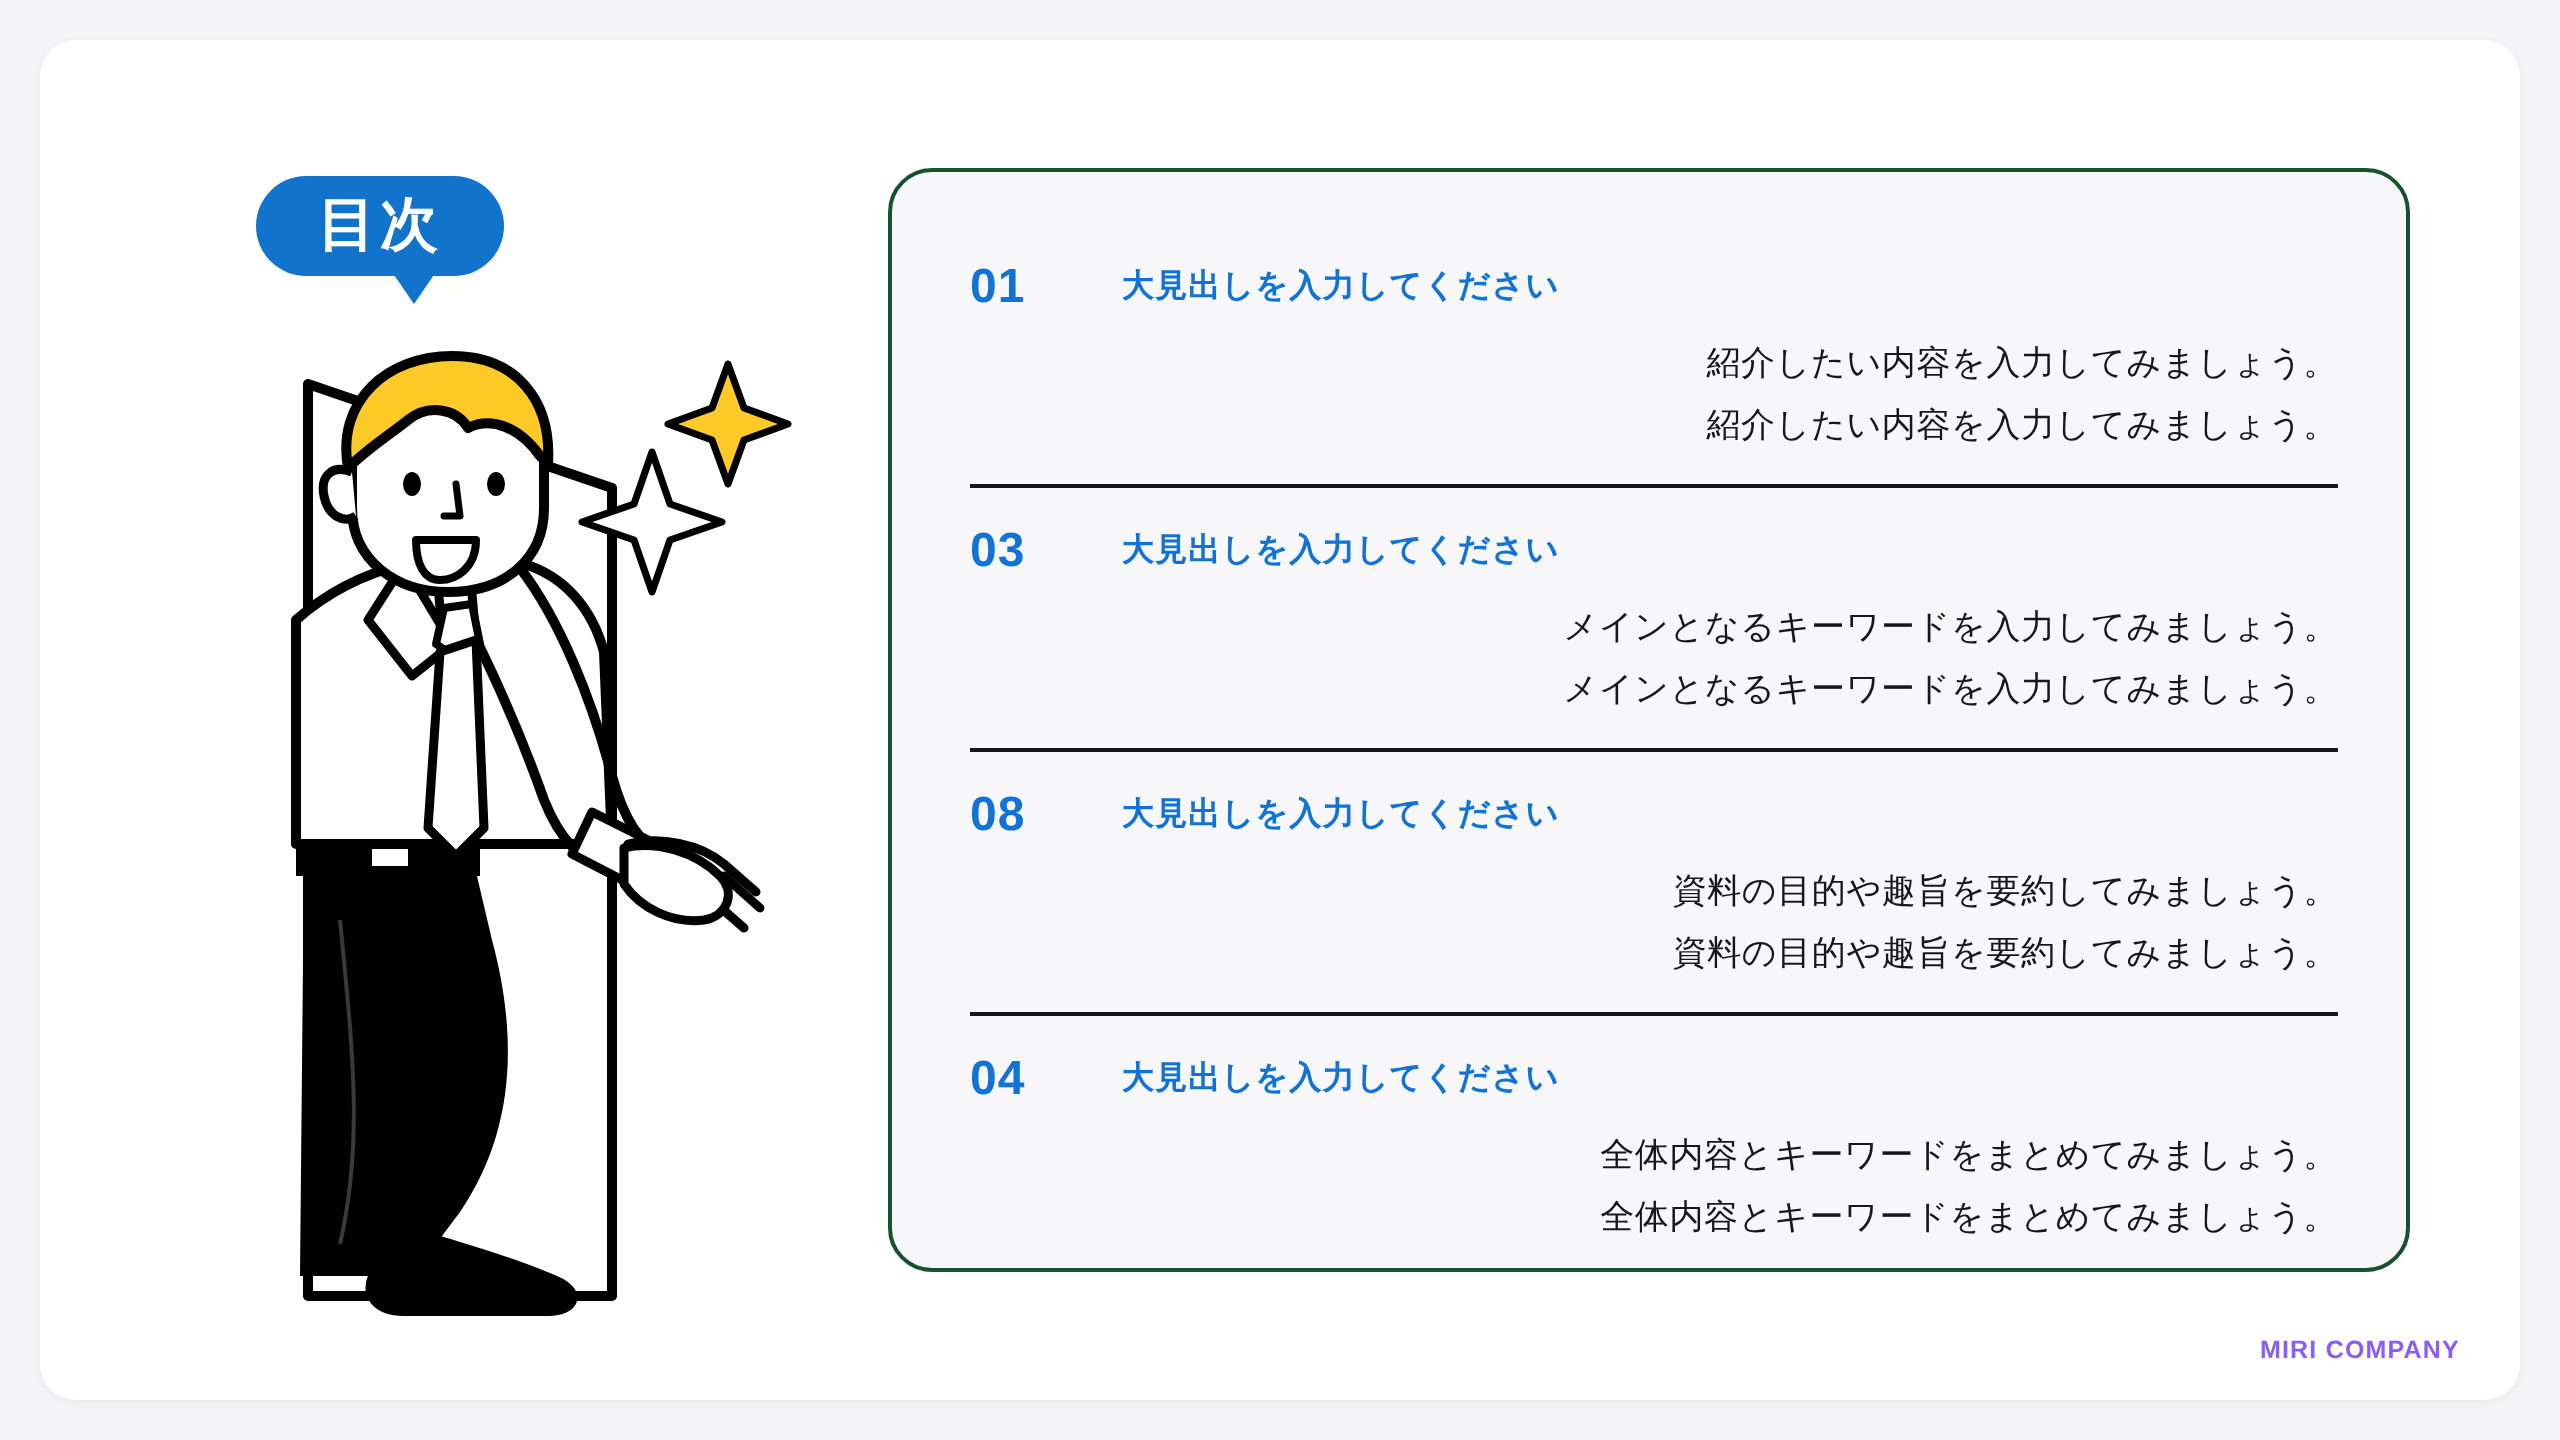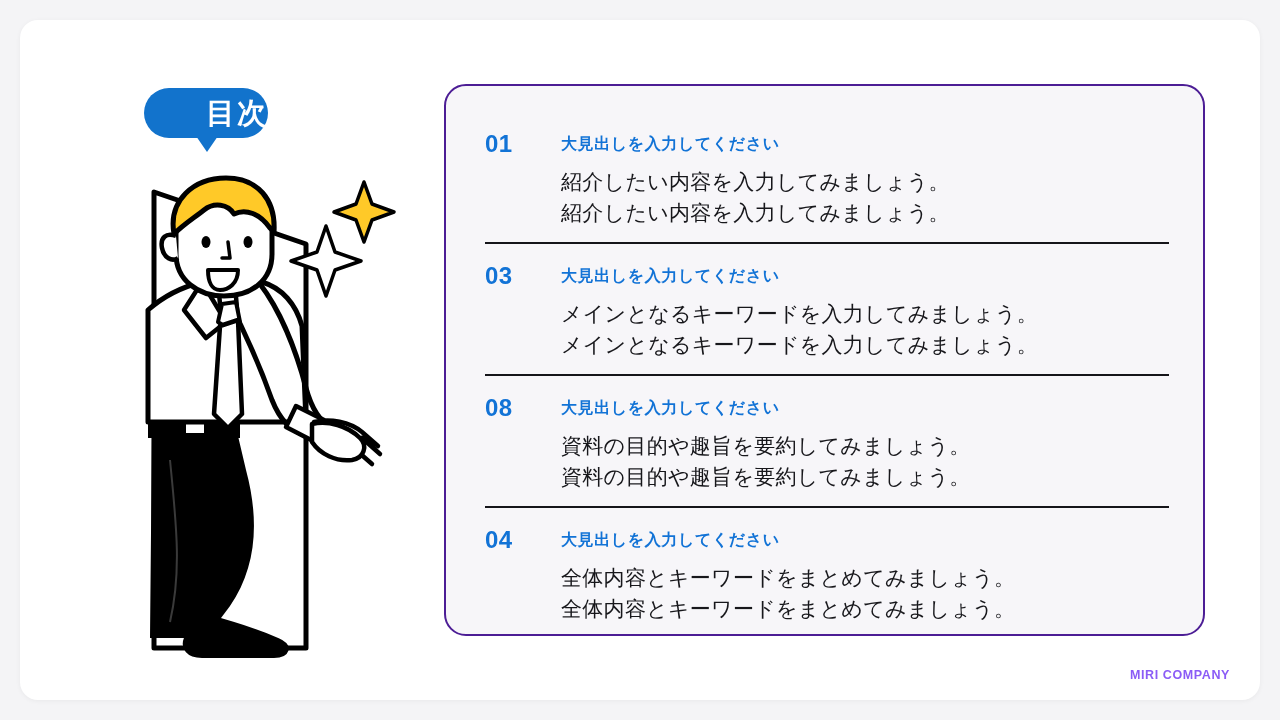--- a/index.html
+++ b/index.html
@@ -31,29 +31,29 @@
   .left-col {
     position: absolute;
     left: 0;
     top: 0;
     width: 440px;
     height: 680px;
   }
 
   .badge {
     position: absolute;
-    left: 124px;
+    left: 108px;
     top: 68px;
     width: 124px;
     height: 50px;
     background: #1273cc;
     border-radius: 25px;
     display: flex;
     align-items: center;
-    justify-content: flex-end;
+    justify-content: center;
   }
   .badge-label {
     color: #ffffff;
     font-size: 29px;
     font-weight: bold;
     letter-spacing: 2px;
     line-height: 1;
   }
   .badge-tail {
     position: absolute;
@@ -73,21 +73,21 @@
   }
 
   
   .toc-card {
     position: absolute;
     left: 424px;
     top: 64px;
     width: 761px;
     height: 552px;
     background: #f7f6f9;
-    border: 2px solid #4c1d95;
+    border: 2px solid #14532d;
     border-radius: 22px;
     box-sizing: border-box;
   }
 
   .toc-list {
     position: absolute;
     left: 39px;
     top: 26px;
     width: 684px;
   }
@@ -121,23 +121,24 @@
     color: #1273d6;
     font-size: 16px;
     font-weight: bold;
     line-height: 30px;
     letter-spacing: 0.6px;
     margin-bottom: 7px;
   }
 
   .toc-line {
     color: #17171b;
-    font-size: 21px;
+    font-size: 17px;
     line-height: 31px;
     letter-spacing: 0.3px;
+    text-align: right;
   }
 
   
   .footer {
     position: absolute;
     right: 30px;
     bottom: 18px;
     font-size: 12.5px;
     font-weight: bold;
     color: #8b5cf6;

